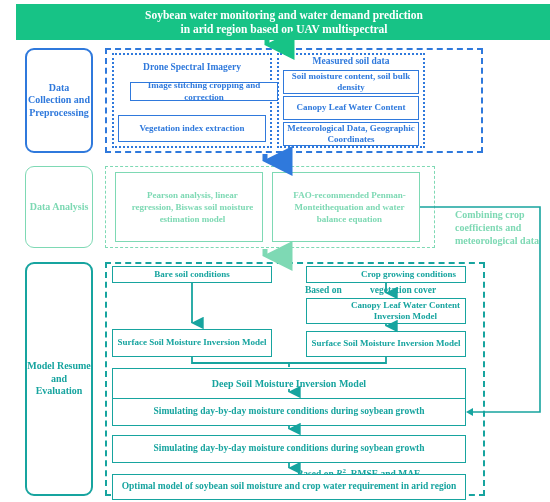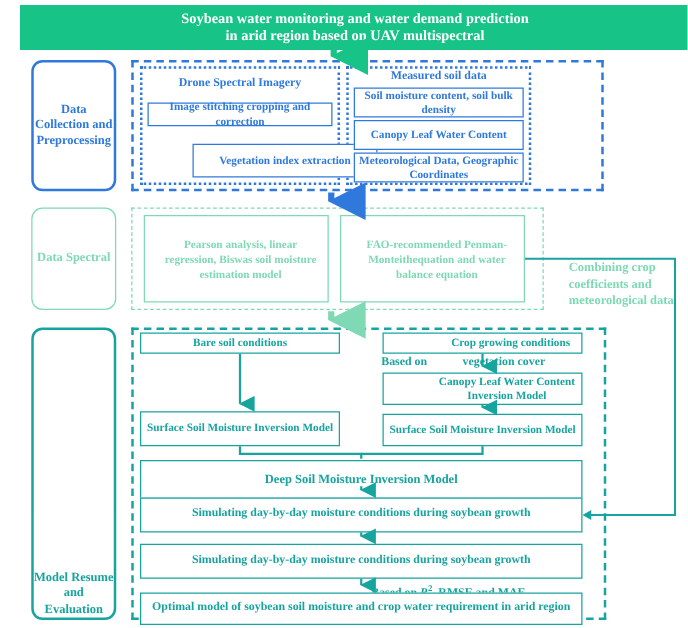--- a/index.html
+++ b/index.html
@@ -25,21 +25,21 @@
   
   .stage{
     position:absolute;
     border-radius:9px;
     display:flex;align-items:center;justify-content:center;
     text-align:center;font-weight:bold;font-size:10px;line-height:12.5px;
     box-sizing:border-box;background:#fff;
   }
   .stage.blue{left:25px;top:48px;width:68px;height:105px;border:2px solid #2f79dc;color:#2f79dc;}
   .stage.mint{left:25px;top:166px;width:68px;height:82px;border:1.6px solid #7ed9b4;color:#7ed9b4;}
-  .stage.teal{left:25px;top:262px;width:68px;height:234px;border:2px solid #17a49f;color:#17a49f;align-items:flex-end;}
+  .stage.teal{left:25px;top:262px;width:68px;height:234px;border:2px solid #17a49f;color:#17a49f;}
 
   
   .sect{position:absolute;box-sizing:border-box;background:transparent;}
   .sect.s1{left:105px;top:48px;width:378px;height:105px;border:2px dashed #2f79dc;}
   .sect.s2{left:105px;top:166px;width:330px;height:82px;border:1.8px dashed #7ed9b4;}
   .sect.s3{left:105px;top:262px;width:380px;height:234px;border:2px dashed #17a49f;}
 
   
   .grp{position:absolute;box-sizing:border-box;}
   .grp.g1{left:112px;top:53px;width:160px;height:95px;border:2px dotted #2f79dc;}
@@ -83,33 +83,33 @@
     <span>
       <span>Soybean water monitoring and water demand prediction</span><br>
       <span>in arid region based on UAV multispectral</span>
     </span>
   </div>
 
   <div class="stage blue">
     <span>Data Collection and Preprocessing</span>
   </div>
   <div class="stage mint">
-    <span>Data Spectral</span>
+    <span>Data Analysis</span>
   </div>
   <div class="stage teal">
     <span>Model Resume and Evaluation</span>
   </div>
 
   <div class="sect s1"></div>
   <div class="grp g1"></div>
   <div class="grp g2"></div>
 
   <div class="hdr blue" style="left:118px;top:56px;width:148px;height:24px;">Drone Spectral Imagery</div>
-  <div class="box blue" style="left:118px;top:82px;width:148px;height:19px;">Image stitching cropping and correction</div>
-  <div class="box blue" style="left:118px;top:115px;width:148px;height:27px;margin-left:36px;">Vegetation index extraction</div>
+  <div class="box blue" style="left:130px;top:82px;width:148px;height:19px;">Image stitching cropping and correction</div>
+  <div class="box blue" style="left:118px;top:115px;width:148px;height:27px;">Vegetation index extraction</div>
 
   <div class="hdr blue" style="left:283px;top:55px;width:136px;height:14px;">Measured soil data</div>
   <div class="box blue" style="left:283px;top:70px;width:136px;height:24px;">Soil moisture content, soil bulk density</div>
   <div class="box blue" style="left:283px;top:96px;width:136px;height:24px;">Canopy Leaf Water Content</div>
   <div class="box blue" style="left:283px;top:122px;width:136px;height:24px;">Meteorological Data, Geographic Coordinates</div>
 
   <div class="sect s2"></div>
   <div class="box mint" style="left:115px;top:172px;width:148px;height:70px;">Pearson analysis, linear regression, Biswas soil moisture estimation model</div>
   <div class="box mint" style="left:272px;top:172px;width:148px;height:70px;">FAO-recommended Penman-Monteithequation and water balance equation</div>
 

